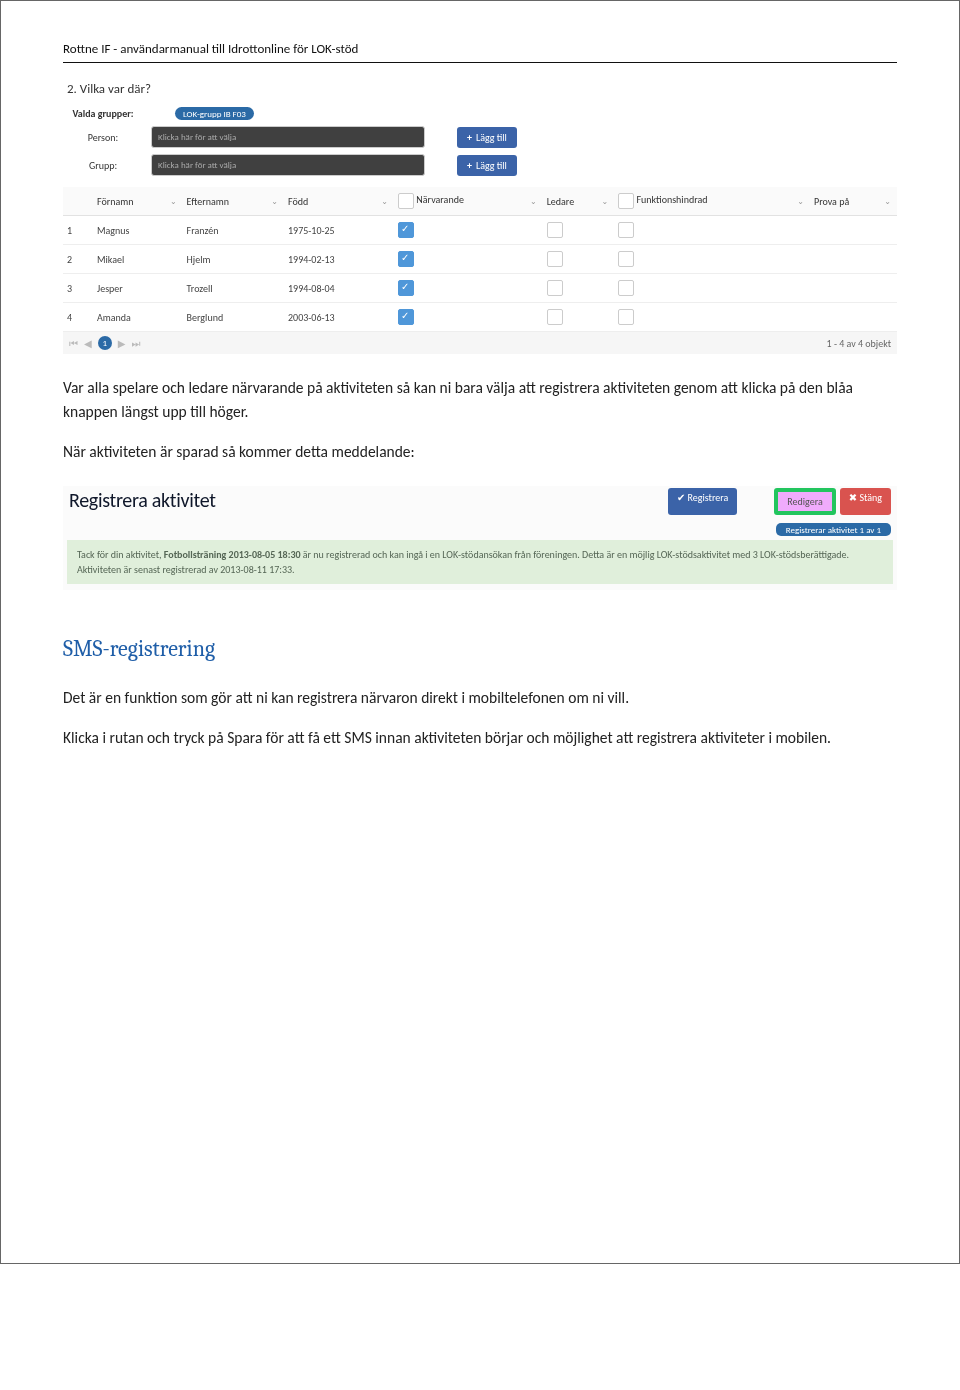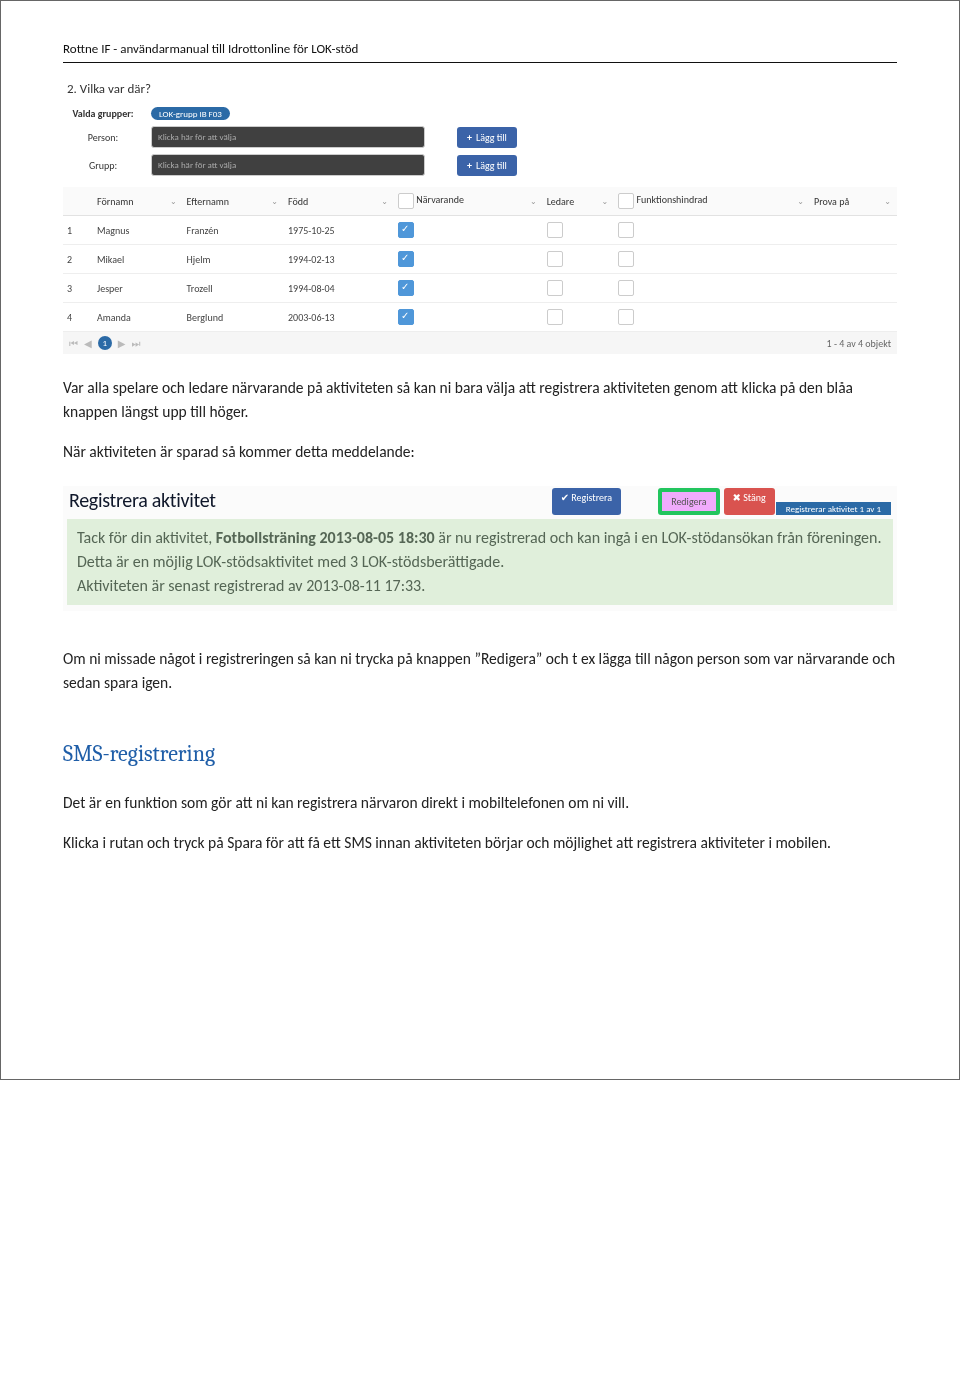--- a/index.html
+++ b/index.html
@@ -4,21 +4,21 @@
 <style>
   html, body {
     margin: 0;
     padding: 0;
     background: #fff;
     font-family: Calibri, Arial, sans-serif;
     color: #222;
   }
   .page {
     width: 960px;
-    height: 1080px;
+    height: 1264px;
     box-sizing: border-box;
     border: 1px solid #666;
     padding: 40px 62px 44px 62px;
     position: relative;
   }
   .page-header {
     font-size: 13px;
     color: #111;
     padding-bottom: 6px;
     border-bottom: 1px solid #111;
@@ -49,20 +49,21 @@
     width: 80px;
     text-align: center;
     padding-right: 8px;
   }
   .scr1 .chip {
     background: #2b6aa6;
     color: #fff;
     border-radius: 8px;
     font-size: 9px;
     padding: 1px 8px;
+    margin-left: 24px;
   }
   .scr1 .field {
     height: 20px;
     line-height: 20px;
     background: #404040;
     border: 1px solid #ccc;
     border-radius: 3px;
     padding: 0 6px;
     font-size: 9px;
     color: #aaa;
@@ -174,47 +175,47 @@
     justify-content: space-between;
     align-items: flex-start;
     padding: 2px 6px 4px 6px;
   }
   .scr2 .title {
     font-size: 20px;
     font-weight: normal;
     color: #0f172a;
     letter-spacing: -0.3px;
   }
-  .scr2 .btns { display: flex; flex-direction: row; align-items: flex-end; gap: 1px; }
+  .scr2 .btns { display: flex; flex-direction: column; align-items: flex-end; gap: 8px; }
   .scr2 .btnrow { display: flex; gap: 4px; }
   .scr2 .b {
     border-radius: 3px;
     font-size: 10px;
     padding: 3px 9px;
     color: #fff;
   }
   .scr2 .b.blue { background: #3b63a8; }
   .scr2 .b.light {
     background: #f0abfc;
     color: #555;
     border: 4px solid #22c55e;
     margin-left: 33px;
   }
   .scr2 .b.red { background: #d9534f; }
   .scr2 .pill {
     background: #2b6aa6;
     color: #fff;
-    border-radius: 0;
+    border-radius: 5px;
     font-size: 9px;
     padding: 1px 10px;
   }
   .scr2 .msg {
     background: #e0efdb;
     color: #556655;
-    font-size: 16px;
+    font-size: 10px;
     line-height: 1.5;
     padding: 7px 10px;
     margin: 0 4px;
   }
 
   .h2 {
     font-family: Cambria, Georgia, serif;
     font-size: 22px;
     color: #1f5ea8;
     margin: 46px 0 30px 0;
@@ -333,20 +334,19 @@
         </div>
         <span class="pill">Registrerar aktivitet 1 av 1</span>
       </div>
     </div>
     <div class="msg">
       <span>Tack för din aktivitet, </span><b>Fotbollsträning 2013-08-05 18:30</b><span> är nu registrerad och kan ingå i en LOK-stödansökan från föreningen. Detta är en möjlig LOK-stödsaktivitet med 3 LOK-stödsberättigade.</span><br>
       <span>Aktiviteten är senast registrerad av 2013-08-11 17:33.</span>
     </div>
   </div>
 
-  <div class="bodytext" style="margin-top:36px;">Om ni missade något i registreringen så kan ni trycka på knappen ”Redigera” och t ex lägga till någon person som var närvarande och sedan spara igen.</div>
 
   <div class="h2">SMS-registrering</div>
 
   <div class="bodytext" style="margin-top:-6px;">Det är en funktion som gör att ni kan registrera närvaron direkt i mobiltelefonen om ni vill.</div>
   <div class="bodytext" style="margin-top:-6px;">Klicka i rutan och tryck på Spara för att få ett SMS innan aktiviteten börjar och möjlighet att registrera aktiviteter i mobilen.</div>
 
 </div>
 
 </body></html>

